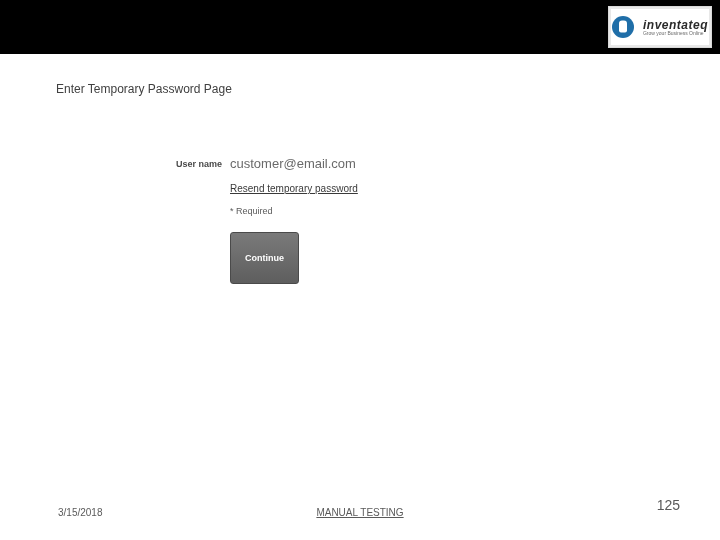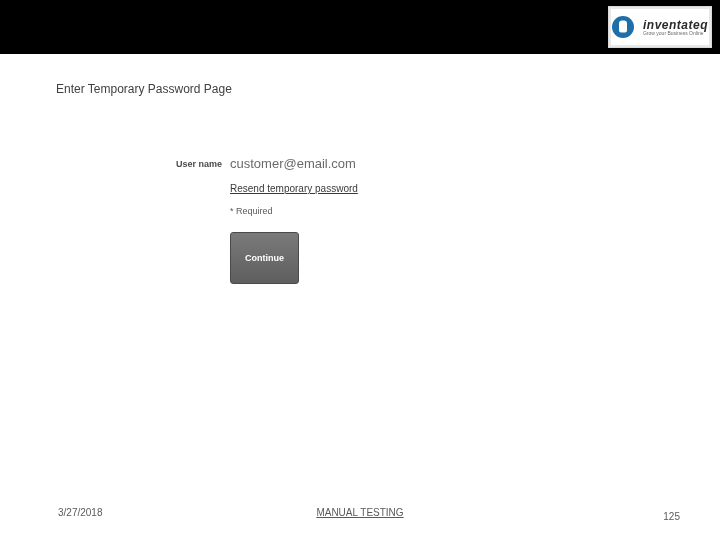--- a/index.html
+++ b/index.html
@@ -182,23 +182,23 @@
     position: absolute;
     bottom: 22px;
     left: 50%;
     transform: translateX(-50%);
     font-size: 10px;
     color: #5a5a5a;
     text-decoration: underline;
   }
   .footer-num {
     position: absolute;
-    bottom: 18px;
+    bottom: 27px;
     right: 40px;
-    font-size: 10px;
+    font-size: 14px;
     color: #5a5a5a;
   }
 </style>
 </head>
 <body>
 
 <div class="topbar"></div>
 
 <div class="logo-box">
   <div class="logo-circle"></div>
@@ -217,15 +217,15 @@
   </div>
 
 
   <a class="resend-link">Resend temporary password</a>
 
   <div class="required-note">* Required</div>
 
   <div class="continue-btn">Continue</div>
 </div>
 
-<div class="footer-date">3/27/2018</div>
+<div class="footer-date">3/15/2018</div>
 <div class="footer-center">MANUAL TESTING</div>
 <div class="footer-num">125</div>
 
 </body></html>

